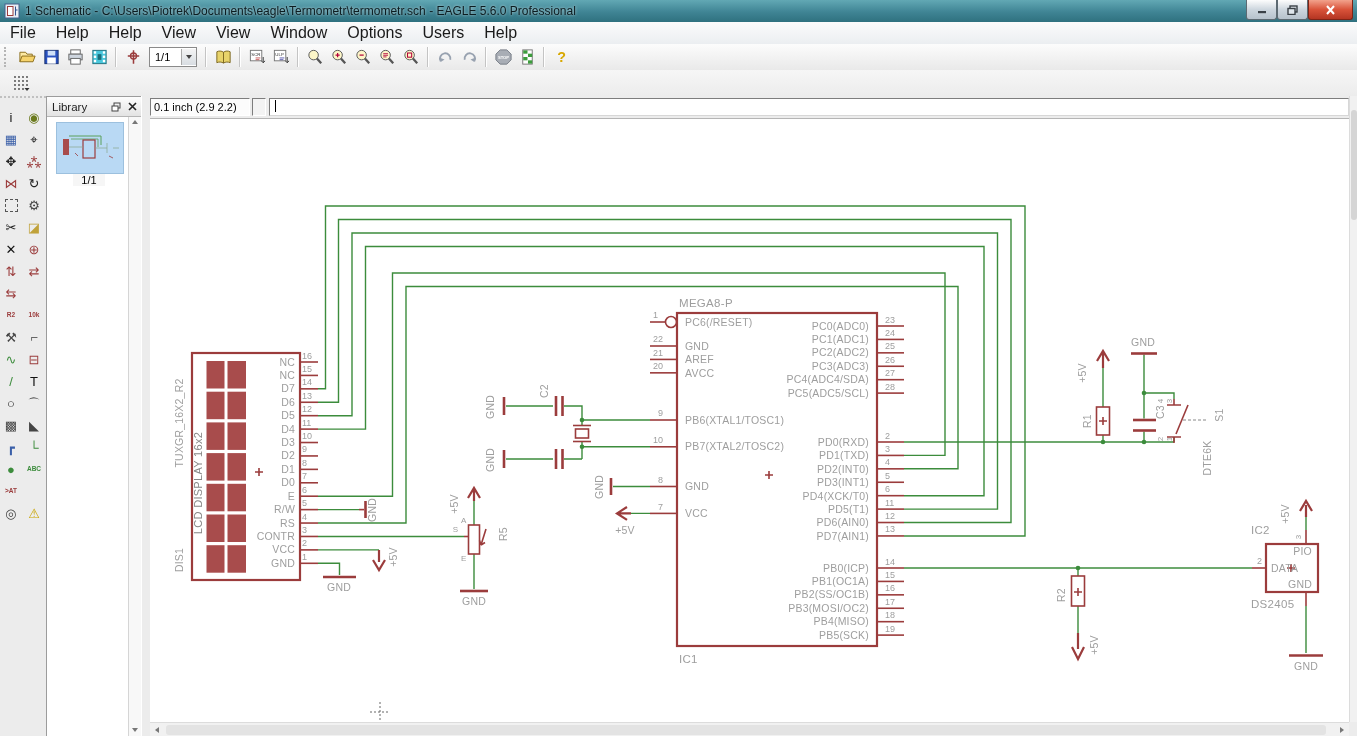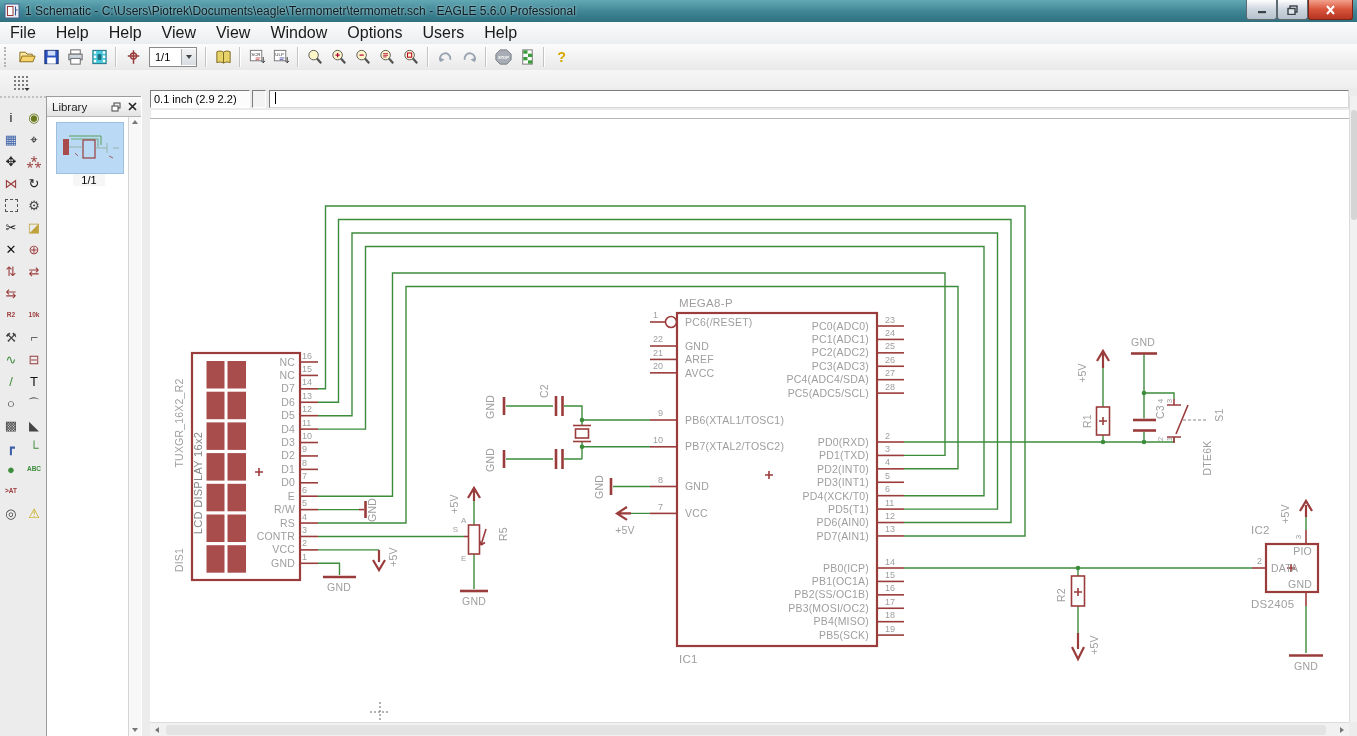--- a/index.html
+++ b/index.html
@@ -61,21 +61,21 @@
   .sheets-hd .sp{flex:1;}
   .hdbtn{width:15px;height:15px;display:flex;align-items:center;justify-content:center;margin-right:2px;}
   .thumb{position:absolute;left:9px;top:25px;width:66px;height:50px;background:#b9d9f4;border:1px solid #9cc0de;}
   .sheetlbl{position:absolute;left:26px;top:77px;width:32px;text-align:center;font-size:11px;background:#f6f6f6;}
   .pscroll{position:absolute;right:0;top:20px;width:13px;bottom:0;background:#f8f8f8;border-left:1px solid #d5d5d5;}
   .pscroll .up{position:absolute;top:3px;left:3px;}
   .pscroll .dn{position:absolute;bottom:5px;left:3px;}
   .splitter{position:absolute;left:141px;top:96px;width:9px;height:640px;background:#ececec;border-left:1px solid #fff;}
 
   
-  .coordbar{position:absolute;left:150px;top:88px;width:1207px;height:22px;background:#ececec;display:flex;align-items:center;}
+  .coordbar{position:absolute;left:150px;top:96px;width:1207px;height:22px;background:#ececec;display:flex;align-items:center;}
   .coordbox{width:95px;height:16px;border:1px solid;border-color:#7d7d7d #fff #fff #7d7d7d;background:#fcfcfc;
     font-size:11px;display:flex;align-items:center;padding-left:3px;white-space:nowrap;}
   .minibox{width:12px;height:16px;border:1px solid;border-color:#7d7d7d #fff #fff #7d7d7d;background:#f3f3f3;margin-left:2px;}
   .cmdline{flex:1;height:16px;margin-left:3px;margin-right:8px;border:1px solid;border-color:#7d7d7d #d7d7d7 #d7d7d7 #7d7d7d;
     background:#fff;position:relative;}
   .caret{position:absolute;left:5px;top:1px;width:1px;height:12px;background:#000;}
 
   
   .canvas{position:absolute;left:150px;top:118px;width:1199px;height:604px;background:#fff;border-top:1px solid #b5b5b5;}
   .vscroll{position:absolute;left:1349px;top:96px;width:8px;height:626px;background:#f1f1f1;border-left:1px solid #dcdcdc;}

